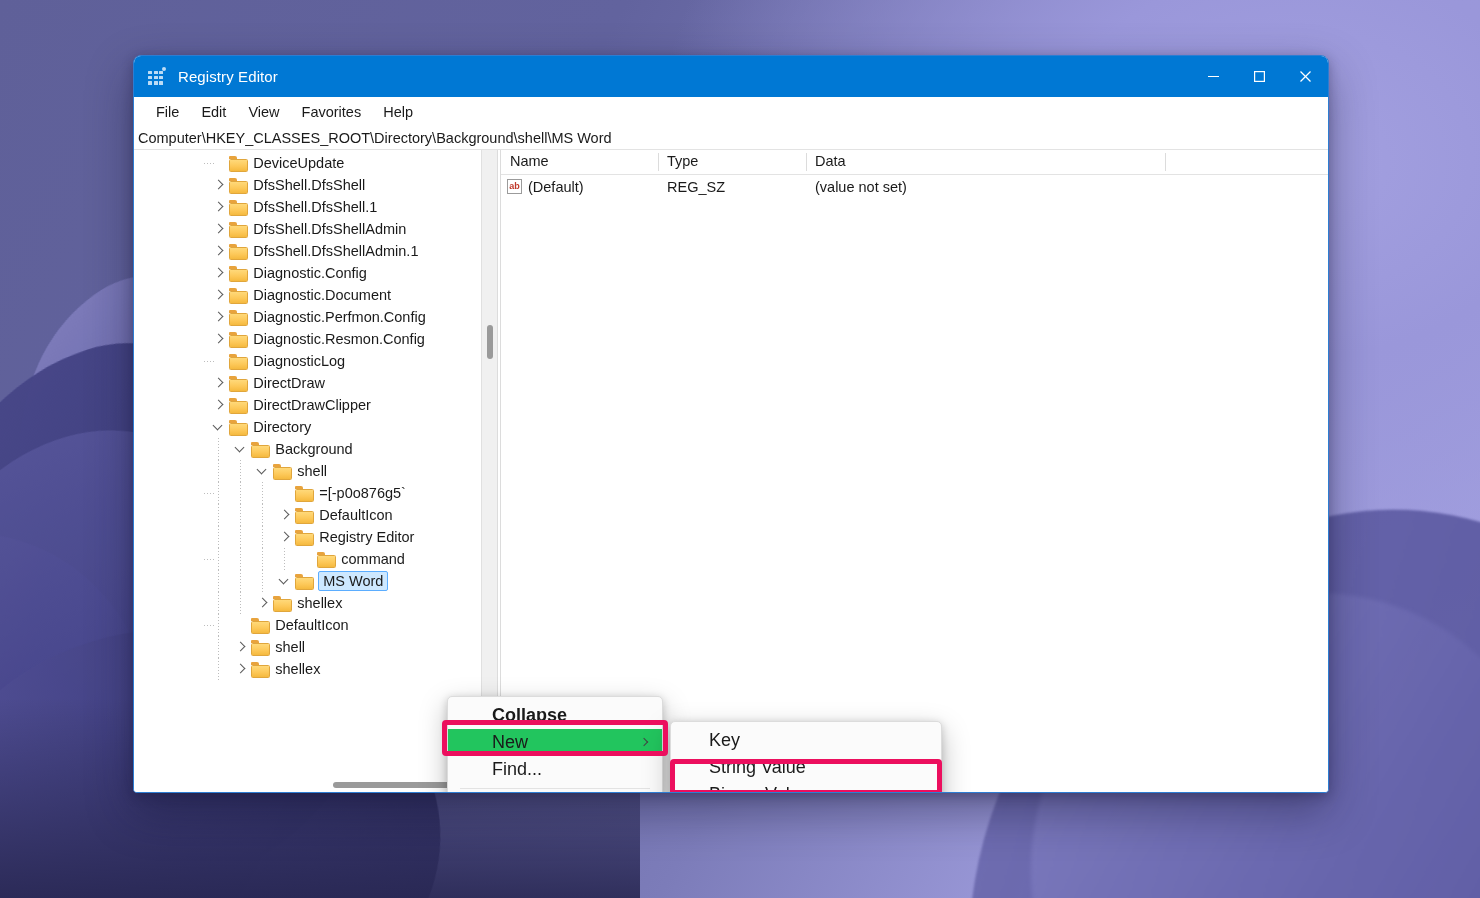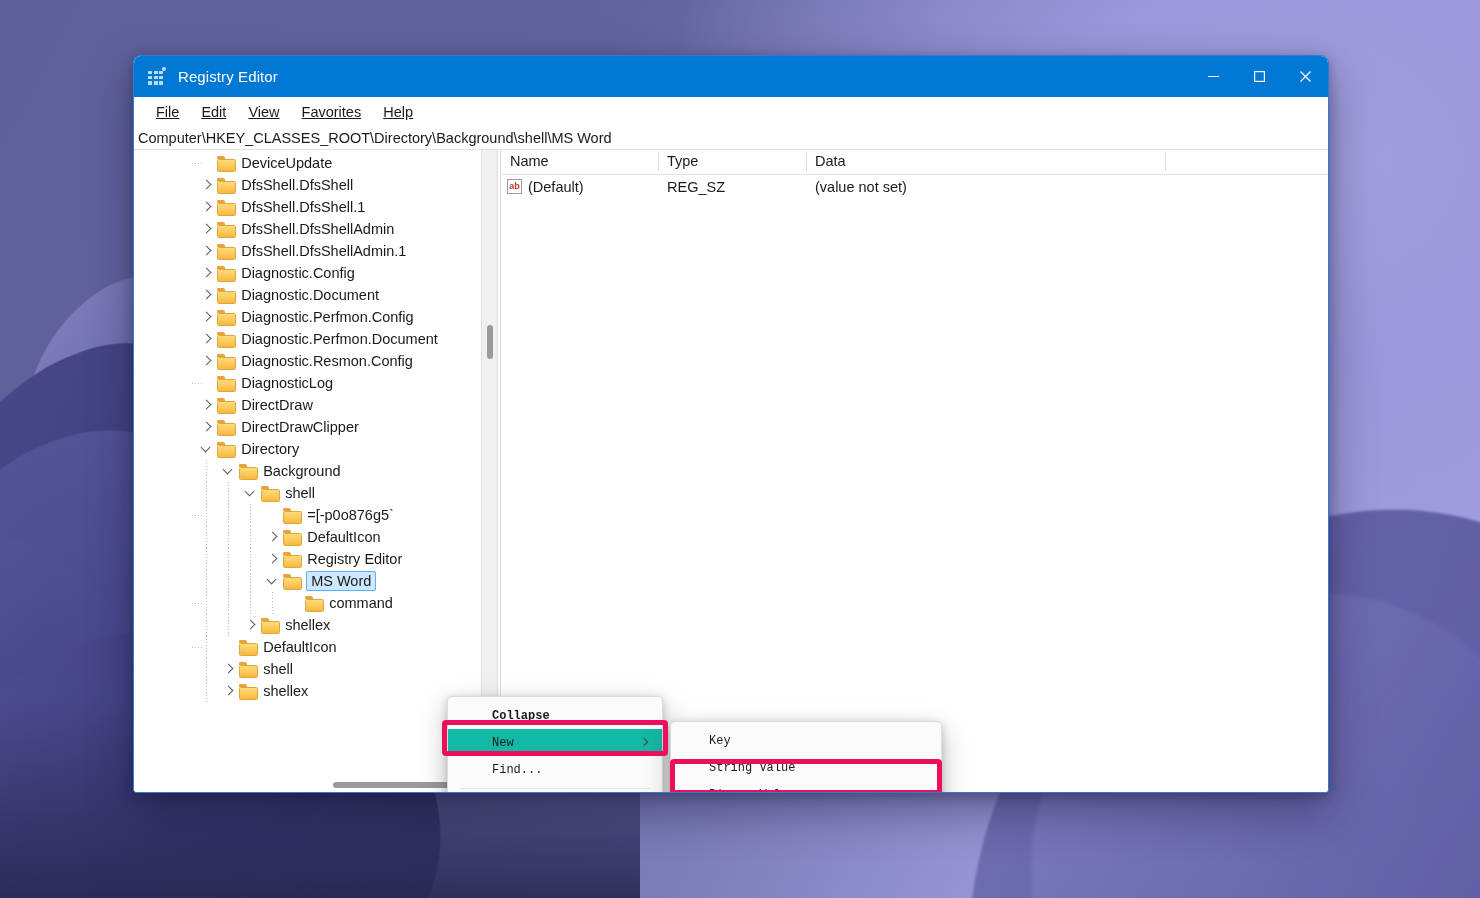--- a/index.html
+++ b/index.html
@@ -87,21 +87,21 @@
   .win-controls { margin-left: auto; display: flex; height: 100%; }
   .wc {
     width: 46px; height: 100%; display: flex; align-items: center; justify-content: center;
     color: #fff;
   }
   .wc svg { display: block; }
 
   
   .menubar {
     height: 29px; background: #fff; display: flex; align-items: center;
-    padding-left: 11px; flex: 0 0 auto; color: #1a1a1a; text-decoration: underline;
+    padding-left: 11px; flex: 0 0 auto; color: #1a1a1a;
   }
   .menu-item { font-size: 14.5px; padding: 3px 11px; border-radius: 3px; }
 
   
   .addressbar {
     height: 24px; background: #fff; display: flex; align-items: center;
     padding-left: 4px; font-size: 14.5px; color: #1a1a1a; flex: 0 0 auto;
     border-bottom: 1px solid #e3e3e3;
   }
 
@@ -194,26 +194,26 @@
     position: absolute; left: 0; right: 0; top: 0px; text-align: center;
     font-size: 9px; font-weight: bold; color: #c0392b; font-family: "Liberation Sans", sans-serif;
     line-height: 13px;
   }
 
   
   .ctx {
     position: absolute; background: #fbfbfb;
     border: 1px solid #dcdcdc; border-radius: 5px;
     box-shadow: 0 10px 28px rgba(0,0,0,.26), 0 2px 8px rgba(0,0,0,.18);
-    padding: 5px 0; font-size: 12px; color: #1a1a1a; z-index: 40; font-family: Liberation Mono, monospace;
+    padding: 5px 0; font-size: 18px; color: #1a1a1a; z-index: 40;
   }
   #ctx-main { left: 313px; top: 640px; width: 216px; }
   .ctx-item { height: 27px; display: flex; align-items: center; padding: 0 14px 0 44px; position: relative; white-space: nowrap; }
   .ctx-item.bold { font-weight: bold; }
-  .ctx-item.hl { background: #14b8a6; text-align: center; }
+  .ctx-item.hl { background: #22c55e; text-align: center; }
   .ctx-item .sub-arrow {
     margin-left: auto; width: 7px; height: 7px; position: relative;
   }
   .ctx-item .sub-arrow::before {
     content: ""; position: absolute; left: 0; top: 0; width: 5px; height: 5px;
     border-right: 1.4px solid #444; border-top: 1.4px solid #444; transform: rotate(45deg);
   }
   .ctx-sep { height: 1px; background: #e3e3e3; margin: 5px 12px; }
 
   #ctx-sub { left: 536px; top: 665px; width: 272px; }
@@ -358,28 +358,20 @@
             </div>
             <div class="folder"></div>
             <span class="tlabel">Diagnostic.Perfmon.Config</span>
           </div>
           <div class="tnode">
             <div style="width: 8px; flex: 0 0 8px;"></div>
             <div class="tw">
               <span class="chev"></span>
             </div>
             <div class="folder"></div>
-            <span class="tlabel">Diagnostic.Perfmon.Document</span>
-          </div>
-          <div class="tnode">
-            <div style="width: 8px; flex: 0 0 8px;"></div>
-            <div class="tw">
-              <span class="chev"></span>
-            </div>
-            <div class="folder"></div>
             <span class="tlabel">Diagnostic.Resmon.Config</span>
           </div>
           <div class="tnode">
             <div style="width: 8px; flex: 0 0 8px;"></div>
             <div class="tw">
               <span class="elbow" style="left:5px;width:11px;"></span>
             </div>
             <div class="folder"></div>
             <span class="tlabel">DiagnosticLog</span>
           </div>
@@ -451,43 +443,43 @@
           <div class="tnode">
             <div style="width: 74px; flex: 0 0 74px;"></div>
             <div class="tw">
               <span class="chev"></span>
             </div>
             <div class="folder"></div>
             <span class="tlabel">Registry Editor</span>
             <div class="dots" style="left: 19px;"></div>
             <div class="dots" style="left: 41px;"></div>
             <div class="dots" style="left: 63px;"></div>
+          </div>
+          <div class="tnode">
+            <div style="width: 96px; flex: 0 0 96px;"></div>
+            <div class="tw">
+              <span class="elbow" style="left:5px;width:11px;"></span>
+            </div>
+            <div class="folder"></div>
+            <span class="tlabel">command</span>
+            <div class="dots" style="left: 19px;"></div>
+            <div class="dots" style="left: 41px;"></div>
+            <div class="dots" style="left: 63px;"></div>
+            <div class="dots" style="left: 85px;"></div>
           </div>
           <div class="tnode selected">
             <div style="width: 74px; flex: 0 0 74px;"></div>
             <div class="tw">
               <span class="chev down"></span>
             </div>
             <div class="folder"></div>
             <span class="tlabel">MS Word</span>
             <div class="dots" style="left: 19px;"></div>
             <div class="dots" style="left: 41px;"></div>
             <div class="dots" style="left: 63px;"></div>
-          </div>
-          <div class="tnode">
-            <div style="width: 96px; flex: 0 0 96px;"></div>
-            <div class="tw">
-              <span class="elbow" style="left:5px;width:11px;"></span>
-            </div>
-            <div class="folder"></div>
-            <span class="tlabel">command</span>
-            <div class="dots" style="left: 19px;"></div>
-            <div class="dots" style="left: 41px;"></div>
-            <div class="dots" style="left: 63px;"></div>
-            <div class="dots" style="left: 85px;"></div>
           </div>
           <div class="tnode">
             <div style="width: 52px; flex: 0 0 52px;"></div>
             <div class="tw">
               <span class="chev"></span>
             </div>
             <div class="folder"></div>
             <span class="tlabel">shellex</span>
             <div class="dots" style="left: 19px;"></div>
             <div class="dots" style="left: 41px;"></div>

